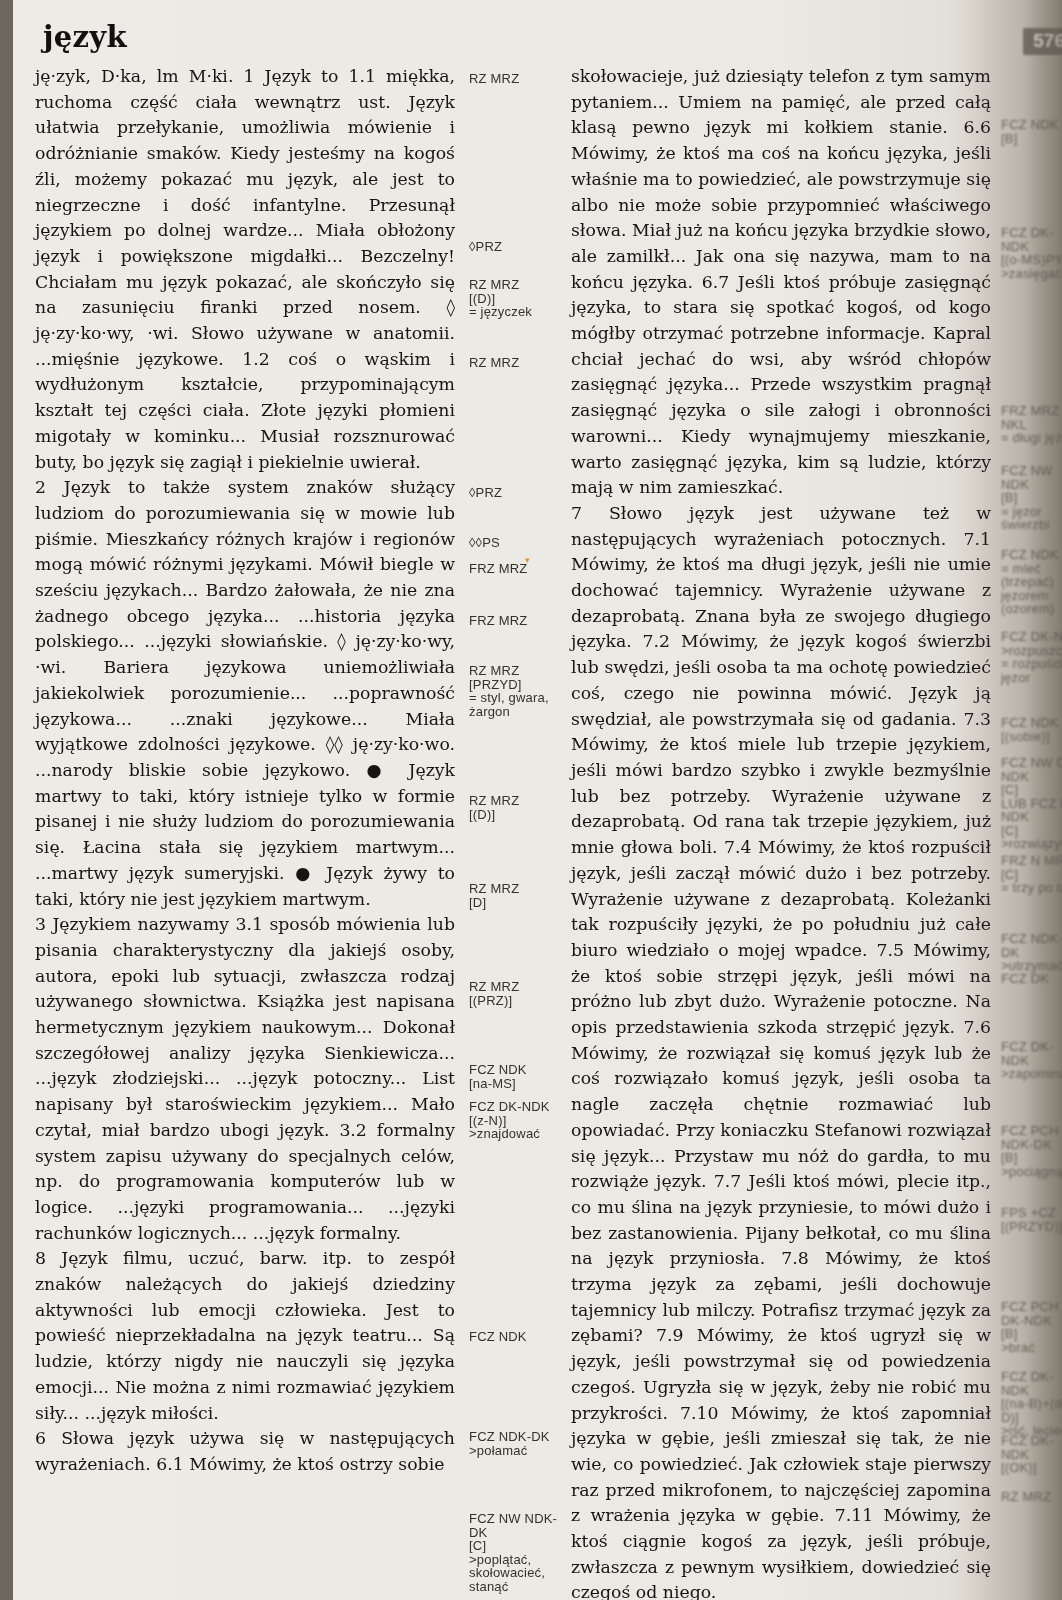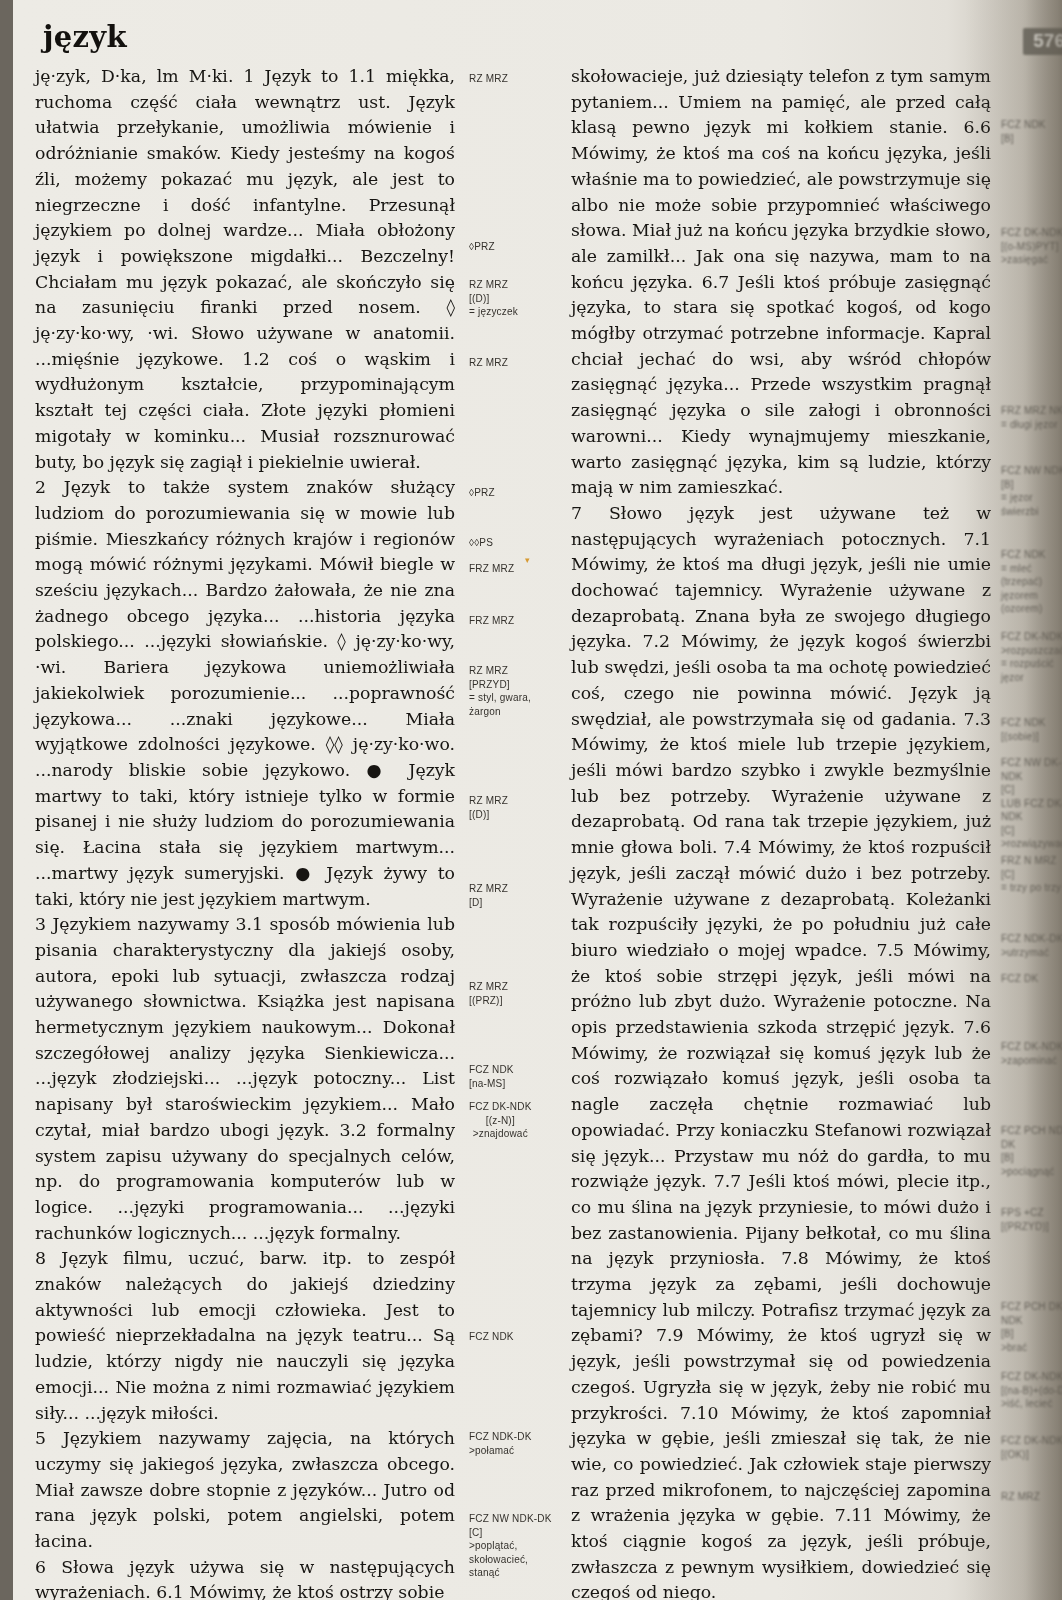--- a/index.html
+++ b/index.html
@@ -16,40 +16,39 @@
     padding:2px 14px 3px 10px;border-radius:2px;filter:blur(1.3px);opacity:.8;}
   .col-text{position:absolute;top:64px;width:420px;text-align:justify;
     font-size:17.3px;line-height:25.7px;}
   .col-text.left{left:22px;}
   .col-text.right{left:558px;}
   .para{margin:0;}
   .s-n{font-style:normal;font-weight:normal;}
   .s-b{font-weight:400;}
   .s-i{}
   .notes{position:absolute;top:0;height:1600px;font-family:"Liberation Sans",sans-serif;
-    font-size:10px;line-height:13.5px;color:#34312c;letter-spacing:.2px;}
+    font-size:13px;line-height:13.5px;color:#34312c;letter-spacing:.2px;}
   .notes.left{left:456px;width:96px;}
   .notes.right{left:988px;width:80px;}
   .note{position:absolute;left:0;white-space:pre-line;}
   .notes.right .note{filter:blur(.8px);opacity:.78;color:#43403a;}
   .deco-mark{position:absolute;font-size:9px;line-height:9px;}
 </style>
 </head>
 <body>
 
 <div class="page">
   <div class="headword-title">język</div>
   <div class="pageno">576</div>
 
   <div class="col-text left">
       <div class="para"><span class="s-b">ję·zyk</span><span class="s-n">, D·</span><span class="s-i">ka</span><span class="s-n">, lm M·</span><span class="s-i">ki</span><span class="s-n">. </span><span class="s-b">1 Język</span><span class="s-n"> to </span><span class="s-b">1.1</span><span class="s-n"> miękka, ruchoma część ciała wewnątrz ust. Język ułatwia przełykanie, umożliwia mówienie i odróżnianie smaków. Kiedy jesteśmy na kogoś źli, możemy pokazać mu język, ale jest to niegrzeczne i dość infantylne. </span><span class="s-i">Przesunął językiem po dolnej wardze... Miała obłożony język i powiększone migdałki... Bezczelny! Chciałam mu język pokazać, ale skończyło się na zasunięciu firanki przed nosem.</span><span class="s-n"> ◊ </span><span class="s-b">ję·zy·ko·wy</span><span class="s-n">, ·</span><span class="s-i">wi</span><span class="s-n">. Słowo używane w anatomii. </span><span class="s-i">...mięśnie językowe.</span><span class="s-n"> </span><span class="s-b">1.2</span><span class="s-n"> coś o wąskim i wydłużonym kształcie, przypominającym kształt tej części ciała. </span><span class="s-i">Złote języki płomieni migotały w kominku... Musiał rozsznurować buty, bo język się zagiął i piekielnie uwierał.</span></div>
       <div class="para"><span class="s-b">2 Język</span><span class="s-n"> to także system znaków służący ludziom do porozumiewania się w mowie lub piśmie. Mieszkańcy różnych krajów i regionów mogą mówić różnymi językami. </span><span class="s-i">Mówił biegle w sześciu językach... Bardzo żałowała, że nie zna żadnego obcego języka... ...historia języka polskiego... ...języki słowiańskie.</span><span class="s-n"> ◊ </span><span class="s-b">ję·zy·ko·wy</span><span class="s-n">, ·</span><span class="s-i">wi</span><span class="s-n">. </span><span class="s-i">Bariera językowa uniemożliwiała jakiekolwiek porozumienie... ...poprawność językowa... ...znaki językowe... Miała wyjątkowe zdolności językowe.</span><span class="s-n"> ◊◊ </span><span class="s-b">ję·zy·ko·wo</span><span class="s-n">. </span><span class="s-i">...narody bliskie sobie językowo.</span><span class="s-n"> ● </span><span class="s-b">Język martwy</span><span class="s-n"> to taki, który istnieje tylko w formie pisanej i nie służy ludziom do porozumiewania się. </span><span class="s-i">Łacina stała się językiem martwym... ...martwy język sumeryjski.</span><span class="s-n"> ● </span><span class="s-b">Język żywy</span><span class="s-n"> to taki, który nie jest językiem martwym.</span></div>
       <div class="para"><span class="s-b">3 Językiem</span><span class="s-n"> nazywamy </span><span class="s-b">3.1</span><span class="s-n"> sposób mówienia lub pisania charakterystyczny dla jakiejś osoby, autora, epoki lub sytuacji, zwłaszcza rodzaj używanego słownictwa. </span><span class="s-i">Książka jest napisana hermetycznym językiem naukowym... Dokonał szczegółowej analizy języka Sienkiewicza... ...język złodziejski... ...język potoczny... List napisany był staroświeckim językiem... Mało czytał, miał bardzo ubogi język.</span><span class="s-n"> </span><span class="s-b">3.2</span><span class="s-n"> formalny system zapisu używany do specjalnych celów, np. do programowania komputerów lub w logice. </span><span class="s-i">...języki programowania... ...języki rachunków logicznych... ...język formalny.</span></div>
       <div class="para"><span class="s-b">8 Język</span><span class="s-n"> filmu, uczuć, barw. itp. to zespół znaków należących do jakiejś dziedziny aktywności lub emocji człowieka. </span><span class="s-i">Jest to powieść nieprzekładalna na język teatru... Są ludzie, którzy nigdy nie nauczyli się języka emocji... Nie można z nimi rozmawiać językiem siły... ...język miłości.</span></div>
-      <div class="para"><span class="s-b">5 Językiem</span><span class="s-n"> nazywamy zajęcia, na których uczymy się jakiegoś języka, zwłaszcza obcego. </span><span class="s-i">Miał zawsze dobre stopnie z języków... Jutro od rana język polski, potem angielski, potem łacina.</span></div>
       <div class="para"><span class="s-b">6</span><span class="s-n"> Słowa </span><span class="s-b">język</span><span class="s-n"> używa się w następujących wyrażeniach. </span><span class="s-b">6.1</span><span class="s-n"> Mówimy, że ktoś </span><span class="s-b">ostrzy sobie</span></div>
     </div>
   <div class="notes left">
       <div class="note" style="top: 72px;">RZ MRZ</div>
       <div class="note" style="top: 240px;">◊PRZ</div>
       <div class="note" style="top: 278px;">RZ MRZ
 [(D)]
 = języczek</div>
       <div class="note" style="top: 356px;">RZ MRZ</div>
       <div class="note" style="top: 486px;">◊PRZ</div>
@@ -61,21 +60,21 @@
 = styl, gwara,
 żargon</div>
       <div class="note" style="top: 794px;">RZ MRZ
 [(D)]</div>
       <div class="note" style="top: 882px;">RZ MRZ
 [D]</div>
       <div class="note" style="top: 980px;">RZ MRZ
 [(PRZ)]</div>
       <div class="note" style="top: 1063px;">FCZ NDK
 [na-MS]</div>
-      <div class="note" style="top: 1100px; text-align: center;">FCZ DK-NDK
+      <div class="note" style="top: 1100px;">FCZ DK-NDK
 [(z-N)]
 &gt;znajdować</div>
       <div class="note" style="top: 1330px;">FCZ NDK</div>
       <div class="note" style="top: 1430px;">FCZ NDK-DK
 &gt;połamać</div>
       <div class="note" style="top: 1512px;">FCZ NW NDK-DK
 [C]
 &gt;poplątać,
 skołowacieć,
 stanąć</div>

